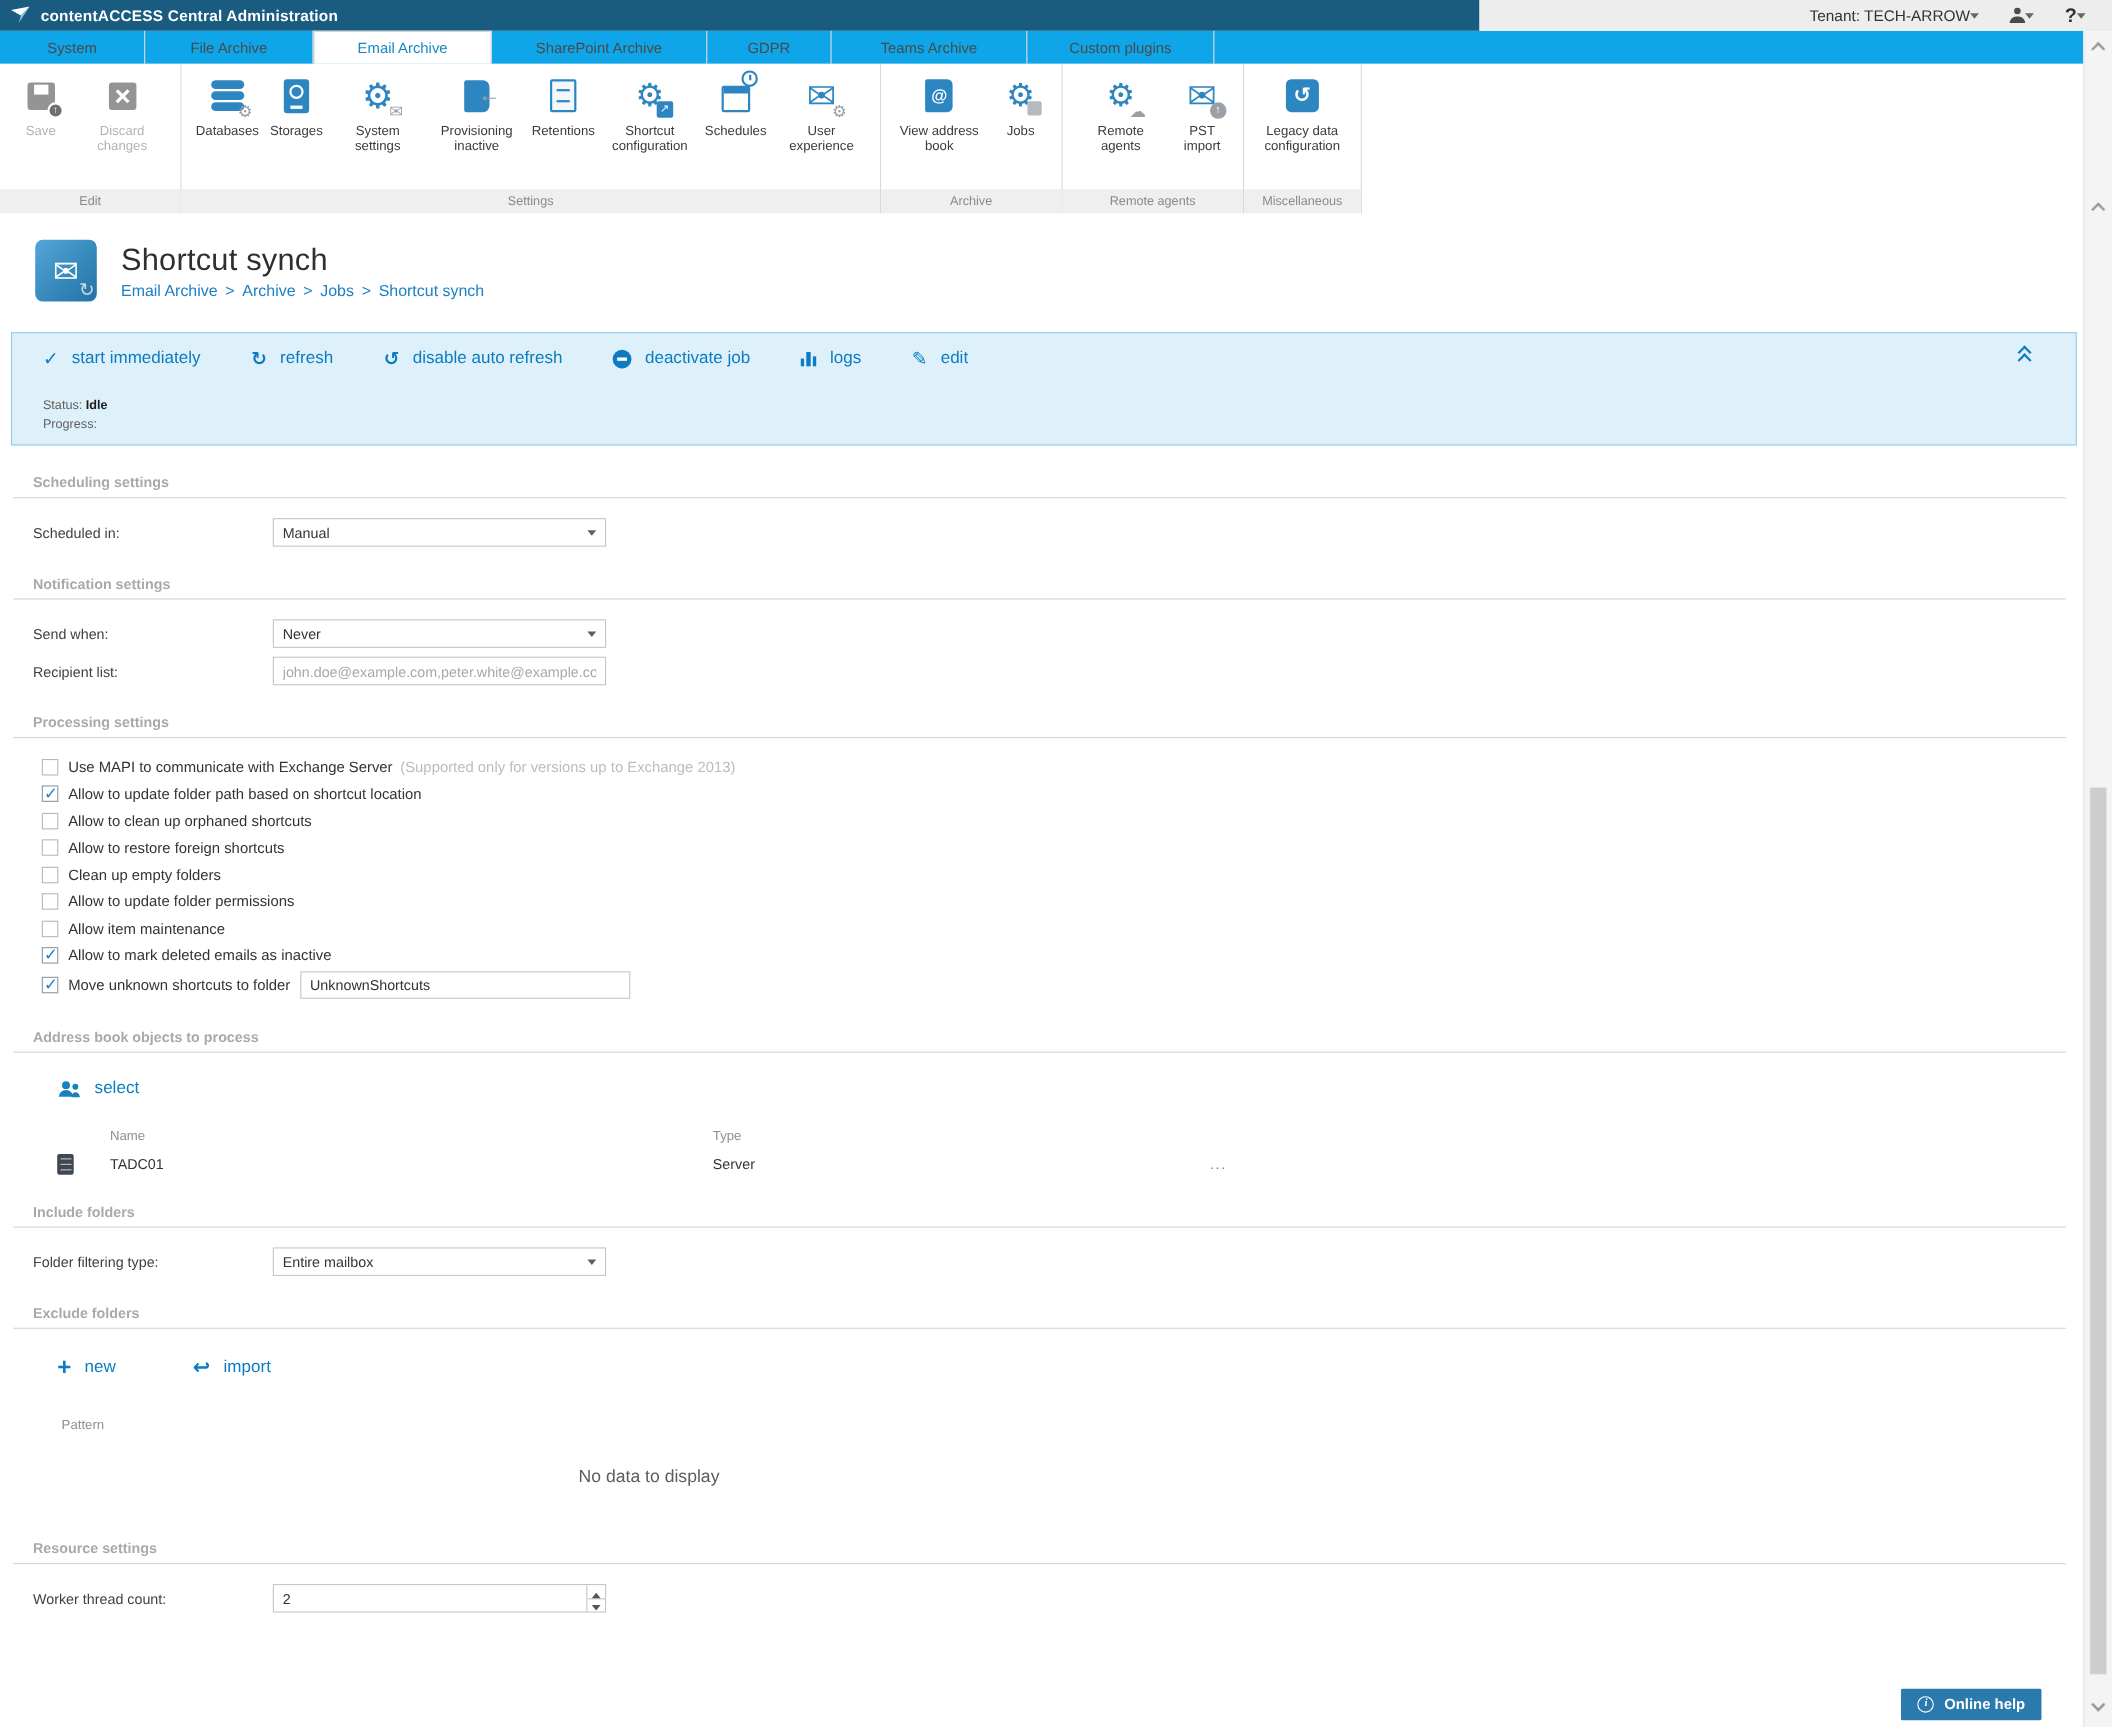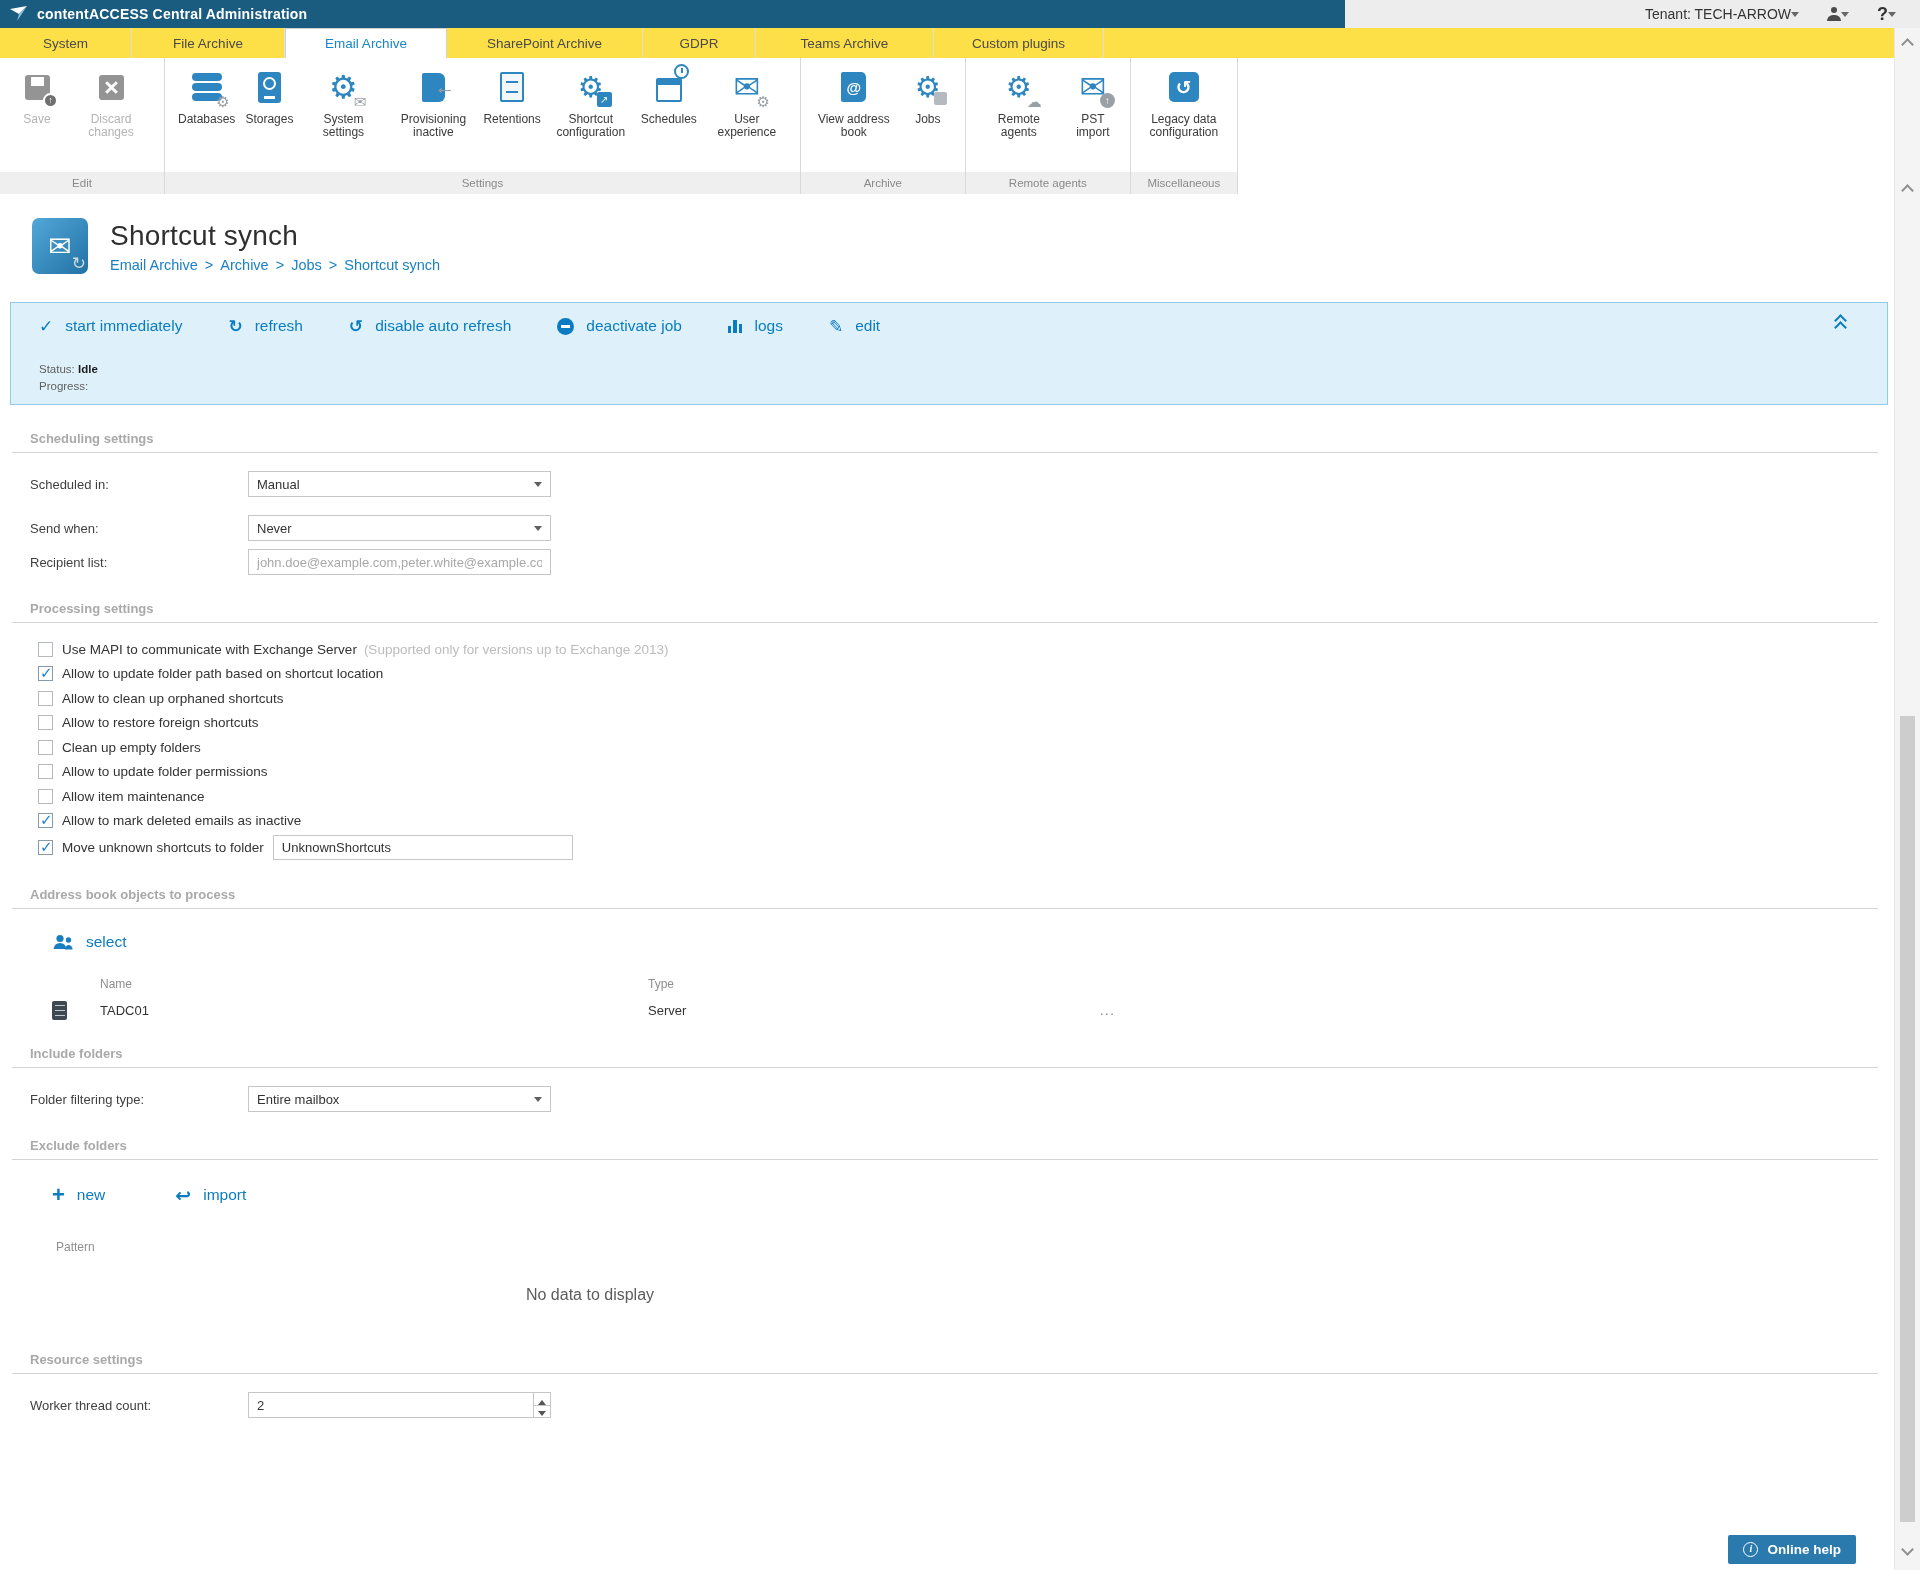--- a/index.html
+++ b/index.html
@@ -13,21 +13,21 @@
   .tb-right { width:575px; background:#ededed; display:flex; align-items:center; justify-content:flex-end; gap:6px; padding-right:24px; }
   .tenant { font-size:14px; color:#333; }
   .car { width:0;height:0;border:4px solid transparent; border-top:5px solid #666; margin-top:5px; }
   .mi { display:flex; align-items:center; margin-left:22px; cursor:pointer; }
   .person { width:14px; height:14px; position:relative; }
   .person::before { content:""; position:absolute; left:4px; top:0; width:6px; height:6px; border-radius:50%; background:#4a4a4a; }
   .person::after  { content:""; position:absolute; left:0; bottom:0; width:14px; height:6px; border-radius:7px 7px 0 0; background:#4a4a4a; }
   .qmark { font-size:18px; font-weight:bold; color:#333; }
 
   
-  .tabs { display:flex; height:30px; background:#fde047; }
+  .tabs { display:flex; height:30px; background:#0ea5e9; }
   .tab { display:flex; align-items:center; justify-content:center; font-size:13.5px; color:#4a4a4a; border-right:1px solid #dedede; cursor:pointer; }
   .t0{width:132px}.t1{width:153px}.t2{width:162px}.t3{width:196px}.t4{width:113px}.t5{width:178px}.t6{width:170px}
   .tab.active { background:#fff; color:#1886c7; border:1px solid #d2d2d2; border-bottom:none; }
 
   
   .ribbon { display:flex; height:136px; background:#fff; }
   .rgroup { display:flex; flex-direction:column; border-right:1px solid #d9d9d9; }
   .ritems { display:flex; flex:1; padding:4px 8px 0; align-items:flex-start; }
   .glabel { height:22px; background:#efefef; display:flex; align-items:center; justify-content:center; font-size:11.5px; color:#8a8a8a; }
   .ritem { display:flex; flex-direction:column; align-items:center; padding:4px 5px 0; cursor:pointer; }
@@ -386,20 +386,21 @@
       <div>Progress:</div>
     </div>
   </div>
 
   <div class="section-title">Scheduling settings</div>
   <div class="frow">
     <span class="flabel">Scheduled in:</span>
     <span class="dd">Manual</span>
   </div>
 
+  <div class="section-title">Notification settings</div>
   <div class="frow">
     <span class="flabel">Send when:</span>
     <span class="dd">Never</span>
   </div>
   <div class="frow" style="margin-top:8px;">
     <span class="flabel">Recipient list:</span>
     <input class="tin" type="text" placeholder="john.doe@example.com,peter.white@example.com" style="">
   </div>
 
   <div class="section-title">Processing settings</div>

